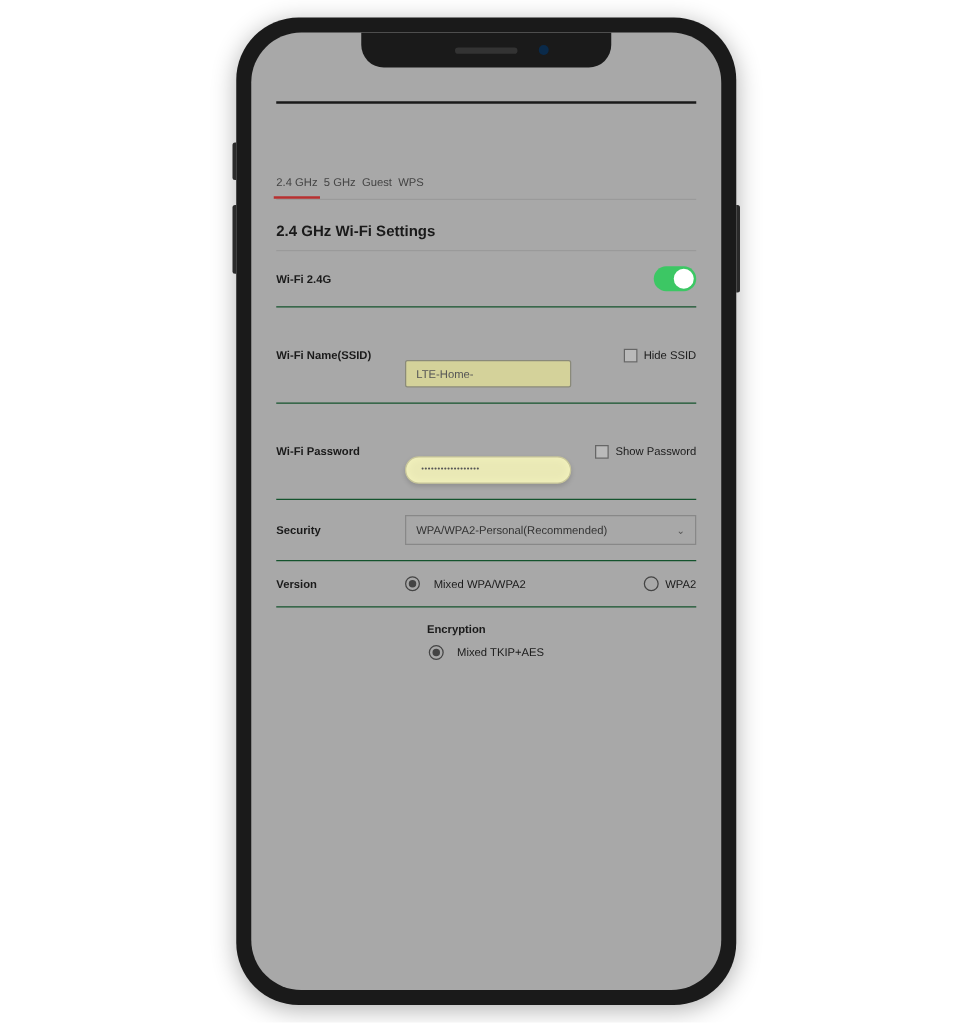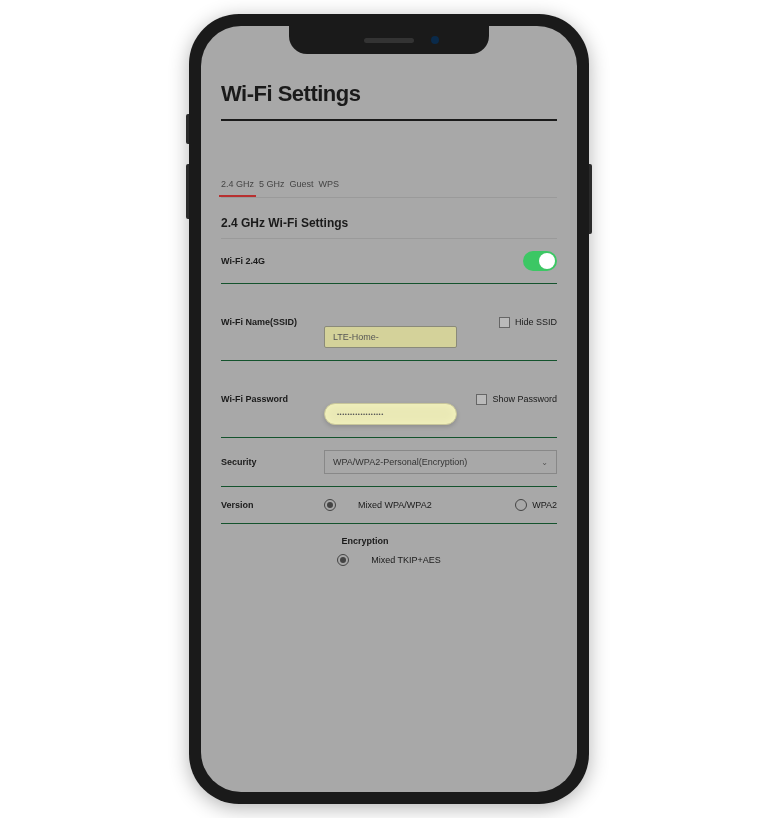--- a/index.html
+++ b/index.html
@@ -215,40 +215,39 @@
     }
     .radio.checked::after {
       content: '';
       width: 6px; height: 6px;
       background: #444;
       border-radius: 50%;
     }
     .radio-option {
       display: flex;
       align-items: center;
-      gap: 22px;
+      gap: 11px;
     }
     .thin-divider {
       border: none;
       border-top: 1px solid #9a9a9a;
     }
   </style>
 </head>
 <body>
 
 <div class="phone-frame">
   <div class="side-btn-r"></div>
   <div class="screen">
     <div class="notch">
       <div class="speaker"></div>
       <div class="camera"></div>
     </div>
 
     <div class="content">
-      <h1 class="page-title">Wi-Fi Settings</h1>
       <hr class="divider">
 
       <div class="tabs">
         <div class="tab active">2.4 GHz</div>
         <div class="tab">5 GHz</div>
         <div class="tab">Guest</div>
         <div class="tab">WPS</div>
       </div>
       <hr class="thin-divider">
 
@@ -278,21 +277,21 @@
         </div>
         <div class="extra">
           <div class="checkbox"></div>
           <span>Show Password</span>
         </div>
       </div>
 
       <div class="row">
         <div class="label">Security</div>
         <div class="select">
-          <span>WPA/WPA2-Personal(Encryption)</span>
+          <span>WPA/WPA2-Personal(Recommended)</span>
           <span class="chevron">⌄</span>
         </div>
       </div>
 
       <div class="row">
         <div class="label">Version</div>
         <div class="control radio-option">
           <div class="radio checked"></div>
           <span>Mixed WPA/WPA2</span>
         </div>

